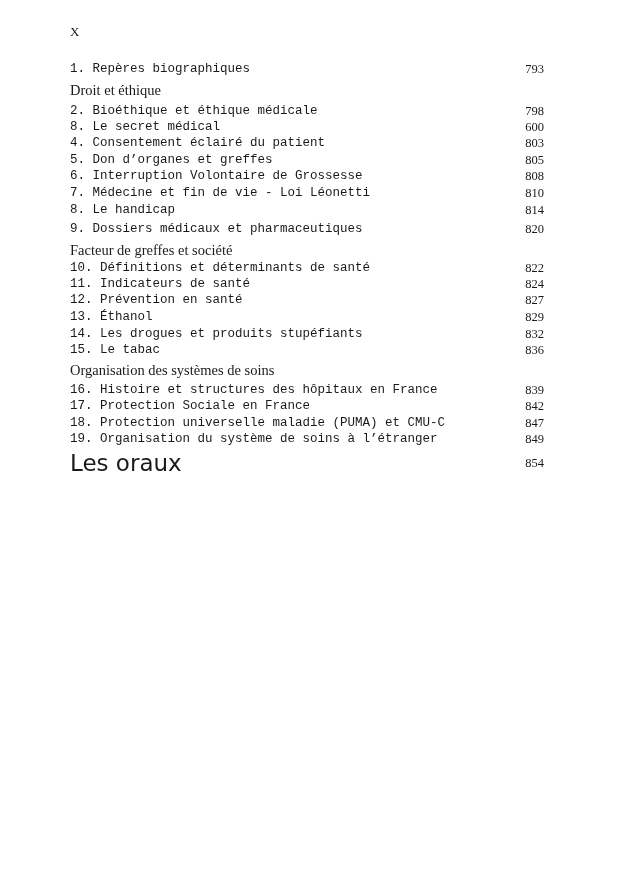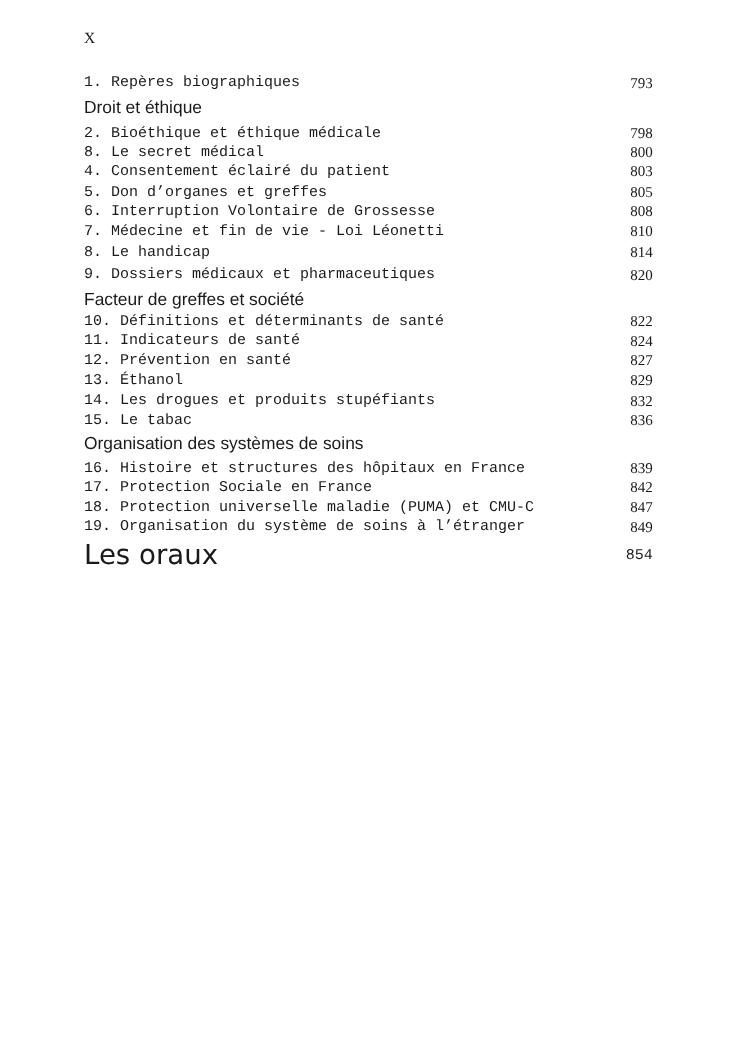--- a/index.html
+++ b/index.html
@@ -1,44 +1,44 @@
 <!DOCTYPE html>
 <html><head>
   <meta charset="utf-8">
   <style>
     html, body { margin: 0; padding: 0; background: #ffffff; }
     body { width: 622px; height: 871px; position: relative; overflow: hidden; color: #1a1a1a; }
     .page-header { position: absolute; left: 70px; top: 24px; font-family: "Liberation Serif", serif; font-size: 13px; }
     .row { position: absolute; left: 70px; width: 474px; font-family: "Liberation Serif", serif; font-size: 12.5px; line-height: 15px; }
     .row .label { position: absolute; left: 0; white-space: nowrap; font-family: Liberation Mono, monospace; }
     .row .page { position: absolute; right: 0; }
-    .section { position: absolute; left: 70px; font-family: Liberation Sans, sans-serif; font-size: 14.5px; line-height: 18px; white-space: nowrap; }
+    .section { position: absolute; left: 70px; font-family: Liberation Serif, serif; font-size: 14.5px; line-height: 18px; white-space: nowrap; }
     .part { position: absolute; left: 70px; width: 474px; }
     .part .label { position: absolute; left: 0; font-family: "DejaVu Sans", sans-serif; font-size: 23px; line-height: 20px; white-space: nowrap; }
-    .part .page { position: absolute; right: 0; top: 3px; font-family: Liberation Mono, monospace; font-size: 12.5px; }
+    .part .page { position: absolute; right: 0; top: 3px; font-family: Liberation Serif, serif; font-size: 12.5px; }
   </style>
 </head>
 <body>
 
 <div class="page-header">X</div>
 
 <div class="row" style="top:62px">
   <span class="label">1. Repères biographiques</span>
   <span class="page">793</span>
 </div>
 
 <div class="section" style="top:81px">Droit et éthique</div>
 
 <div class="row" style="top:104px">
     <span class="label">2. Bioéthique et éthique médicale</span>
     <span class="page">798</span>
   </div>
 <div class="row" style="top:120px">
     <span class="label">8. Le secret médical</span>
-    <span class="page">800</span>
+    <span class="page">600</span>
   </div>
 <div class="row" style="top:136px">
     <span class="label">4. Consentement éclairé du patient</span>
     <span class="page">803</span>
   </div>
 <div class="row" style="top:153px">
     <span class="label">5. Don d’organes et greffes</span>
     <span class="page">805</span>
   </div>
 <div class="row" style="top:169px">

